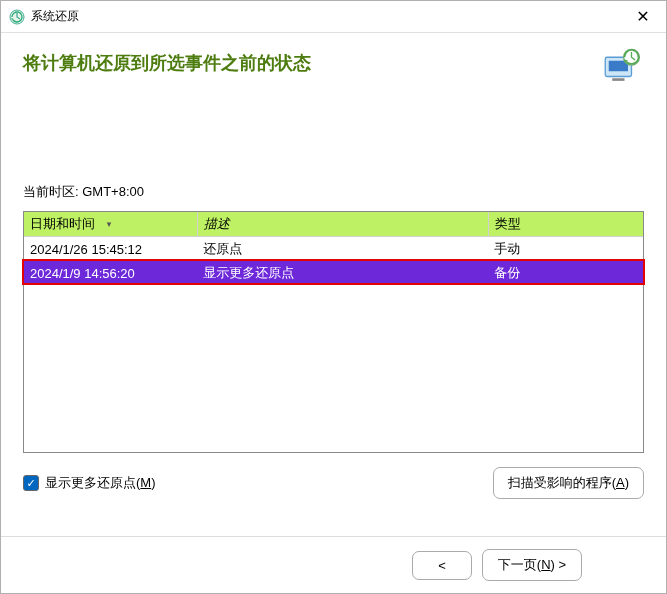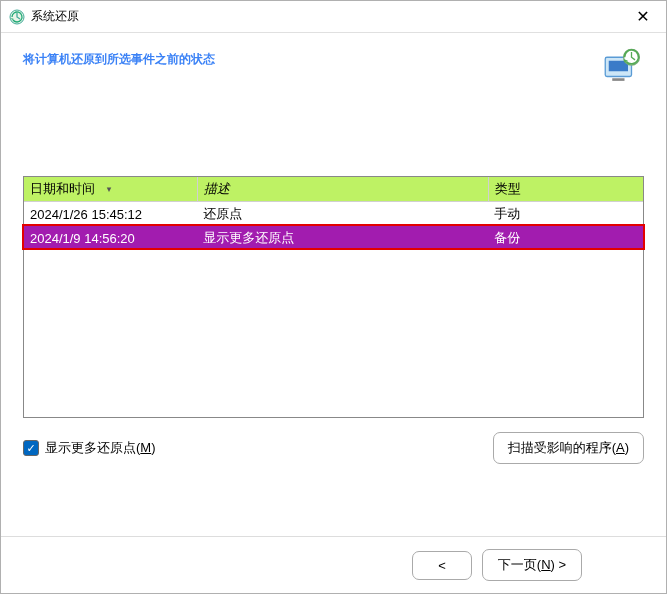--- a/index.html
+++ b/index.html
@@ -3,33 +3,33 @@
 <meta charset="utf-8">
 <style>
 * { box-sizing: border-box; margin: 0; padding: 0; font-family: "Microsoft YaHei", "Segoe UI", sans-serif; }
 body { background: #f0f0f0; width: 667px; height: 594px; overflow: hidden; }
 .window { width: 667px; height: 594px; background: #fff; border: 1px solid #b0b0b0; display: flex; flex-direction: column; position: relative; }
 .titlebar { height: 32px; display: flex; align-items: center; padding: 0 0 0 8px; border-bottom: 1px solid #e0e0e0; }
 .title-icon { width: 16px; height: 16px; margin-right: 6px; }
 .title-text { font-size: 12px; flex: 1; }
 .close-btn { width: 46px; height: 32px; display: flex; align-items: center; justify-content: center; cursor: pointer; }
 .content { flex: 1; padding: 18px 22px 18px 22px; display: flex; flex-direction: column; position: relative; }
-.heading { font-size: 12px; font-weight: bold; color: #3b82f6; margin-bottom: 8px; }
+.heading { font-size: 18px; font-weight: bold; color: #4d7c0f; margin-bottom: 8px; }
 .hero-icon { position: absolute; right: 24px; top: 12px; width: 42px; height: 42px; }
 .spacer-top { height: 100px; }
 .timezone { font-size: 13px; margin-bottom: 10px; }
 .table-wrap { border: 1px solid #888; height: 242px; background: #fff; }
 .table { width: 100%; border-collapse: collapse; table-layout: fixed; }
 .table th { text-align: left; font-weight: normal; font-size: 13px; padding: 3px 6px; border-right: 1px solid #d0d0d0; border-bottom: 1px solid #d0d0d0; background: #bef264; position: relative; }
 .table th:last-child { border-right: none; }
 .table td { font-size: 13px; padding: 3px 6px; height: 22px; white-space: nowrap; overflow: hidden; }
 .col-date { width: 28%; }
 .col-desc { width: 47%; font-style: italic; }
 .col-type { width: 25%; }
-.row-selected td { background: #a21caf; color: #fff; }
+.row-selected td { background: #6d28d9; color: #fff; }
 .highlight-box { position: absolute; border: 2px solid #e30000; pointer-events: none; }
 .sort-caret { font-size: 9px; position: relative; top: -1px; margin-left: 8px; color: #555; }
 .bottom-row { display: flex; align-items: center; margin-top: 14px; }
 .checkbox-wrap { display: flex; align-items: center; gap: 6px; font-size: 13px; flex: 1; }
 .checkbox { width: 16px; height: 16px; border: 1px solid #666; border-radius: 3px; background: #0067c0; display: flex; align-items: center; justify-content: center; color: #fff; font-size: 11px; }
 .btn { font-size: 13px; padding: 6px 14px; background: #fff; border: 1px solid #aaa; border-radius: 7px; cursor: pointer; }
 .footer { border-top: 1px solid #ddd; padding: 12px 18px; display: flex; justify-content: flex-end; gap: 10px; align-items: center; position: relative; }
 .footer .btn { min-width: 100px; text-align: center; }
 .watermark { position: absolute; right: 40px; bottom: 12px; font-size: 11px; color: #6cb7f5; opacity: 0.6; pointer-events: none; font-family: sans-serif; }
 .watermark .wm-top { font-size: 16px; letter-spacing: 4px; }
@@ -64,20 +64,21 @@
         <rect x="14" y="38" width="14" height="3" fill="#888"></rect>
         <circle cx="36" cy="14" r="9" fill="#fff" stroke="#7a7" stroke-width="1.5"></circle>
         <path d="M36 8v6l4 3" stroke="#5a5" stroke-width="1.5" fill="none"></path>
         <path d="M28 14a8 8 0 1 1 2 5" stroke="#5a5" stroke-width="2" fill="none"></path>
         <path d="M27 16l1 4 4-2z" fill="#5a5"></path>
       </svg>
     </span>
 
     <div class="spacer-top"></div>
 
+    <div class="timezone">当前时区: GMT+8:00</div>
 
     <div class="table-wrap" style="position:relative">
       <table class="table">
         <thead>
           <tr>
             <th class="col-date">
               <span>日期和时间</span>
               <span class="sort-caret">▾</span>
             </th>
             <th class="col-desc">描述</th>

